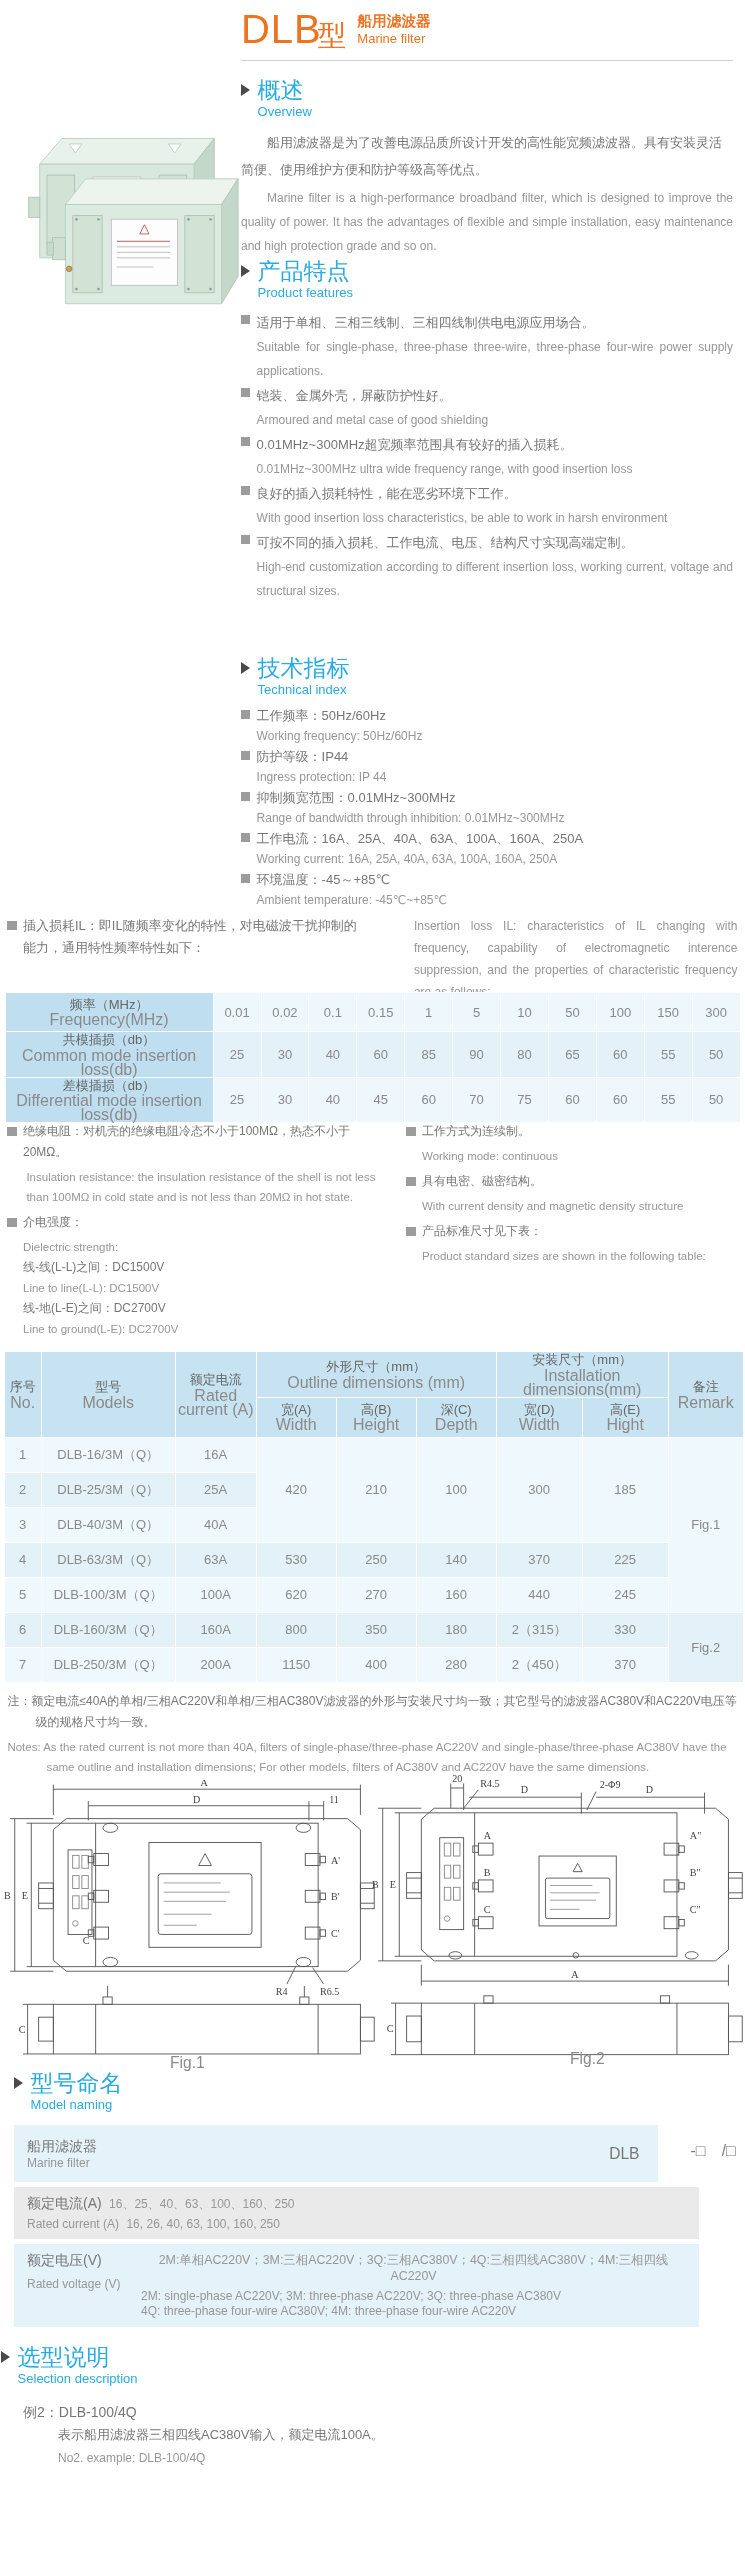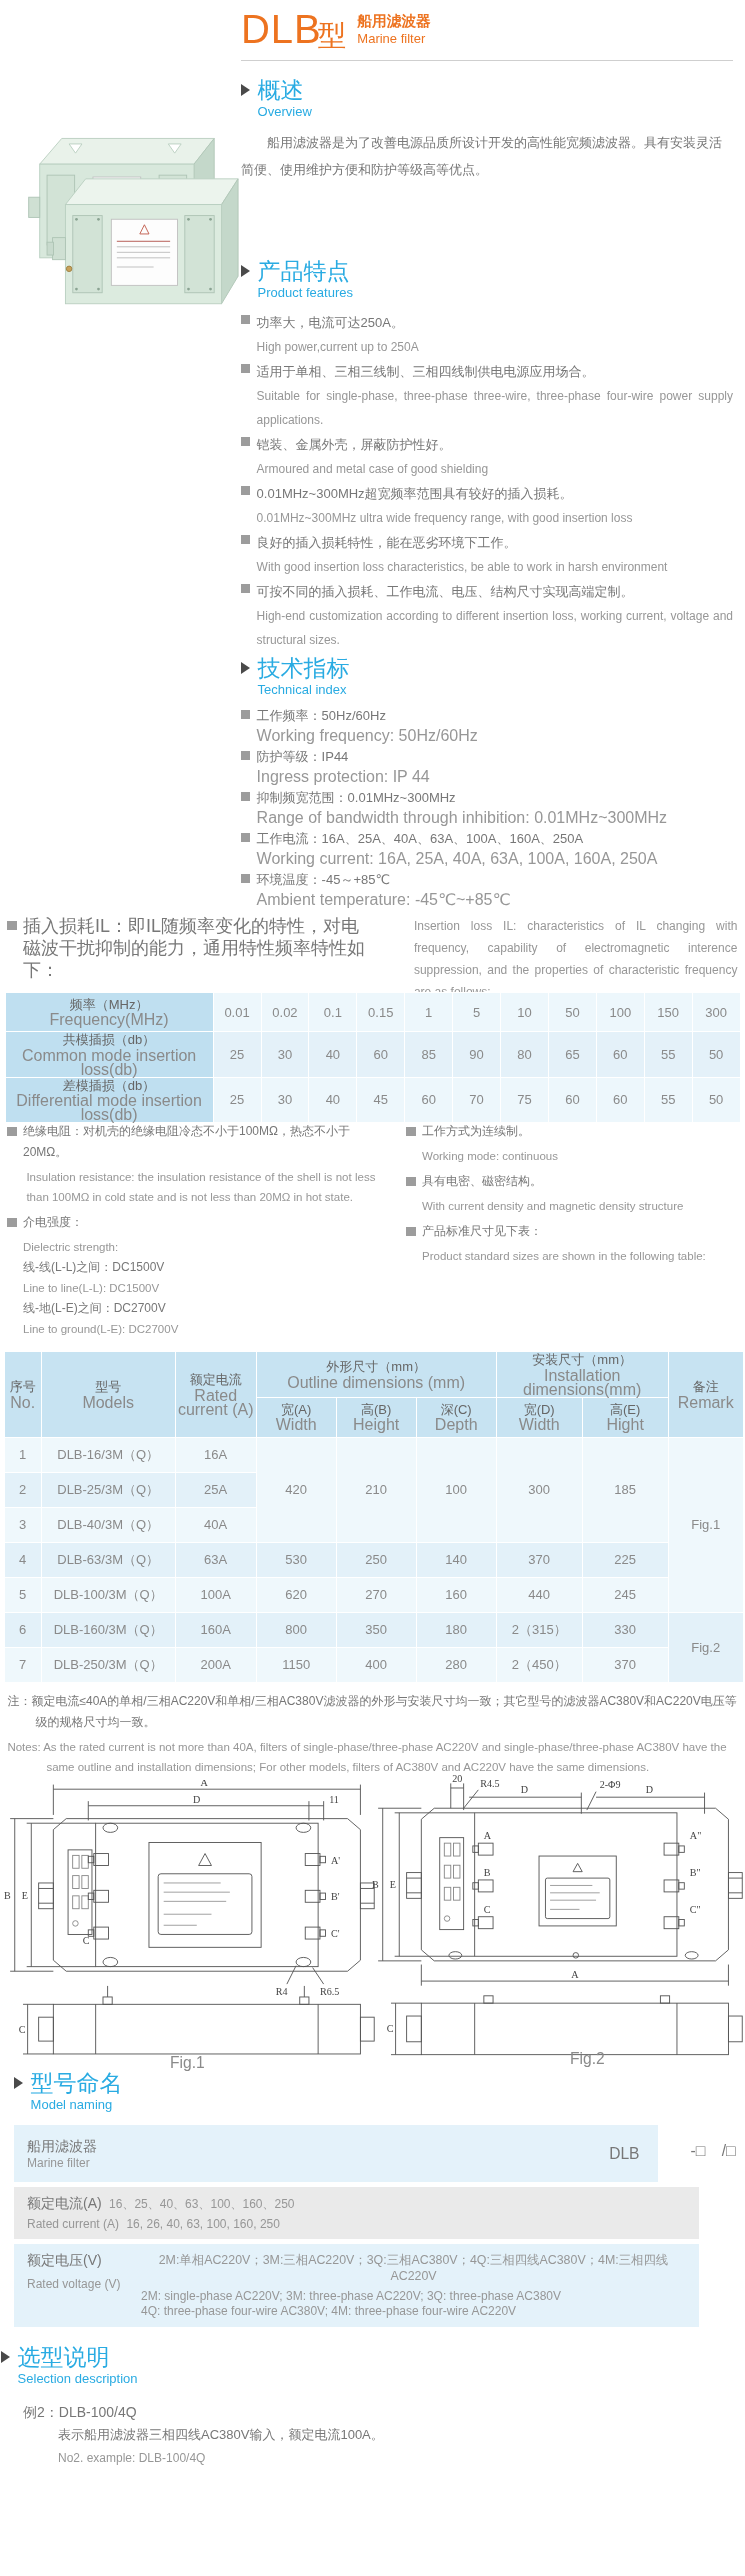--- a/index.html
+++ b/index.html
@@ -27,24 +27,24 @@
   .sect-en { font-size:13px; color:#29abe2; margin-left:16.6px; margin-top:0.9px; }
   .blt { position:relative; padding-left:15.6px; }
   .sq { position:absolute; left:0; top:5.5px; width:9.2px; height:9.2px; background:#9c9c9c; }
   
   .ov-para-cn { font-size:13px; color:#777; line-height:27px; text-indent:26px; margin-top:9.2px; }
   .ov-para-en { font-size:12px; color:#979797; line-height:24px; text-indent:26px; margin-top:3.7px; text-align:justify; }
   
   .feat-item .cnl { font-size:13px; color:#777; line-height:25px; }
   .feat-item .enl { font-size:12px; color:#979797; line-height:24px; margin-left:15.6px; text-align:justify; }
   .tech-item .cnl { font-size:13px; color:#777; line-height:21px; }
-  .tech-item .enl { font-size:16px; color:#979797; line-height:20px; margin-left:15.6px; }
+  .tech-item .enl { font-size:12px; color:#979797; line-height:20px; margin-left:15.6px; }
   
   .il-row { display:flex; }
-  .il-cn { width:361px; font-size:18px; color:#777; line-height:22px; }
+  .il-cn { width:361px; font-size:13px; color:#777; line-height:22px; }
   .il-en { width:324px; margin-left:46px; font-size:12px; color:#979797; line-height:22px; text-align:justify; }
   
   table { border-collapse:collapse; }
   td, th { border:1.8px solid #fff; }
   .freq-tbl { width:736px; table-layout:fixed; }
   .freq-tbl td { text-align:center; font-size:13px; color:#8a8a8a; height:42px; }
   .freq-tbl td.fl { width:208px; background:#bfdff0; }
   .freq-tbl tr:nth-child(1) td { height:39px; }
   .freq-tbl tr:nth-child(odd) td:not(.fl) { background:#edf7fc; }
   .freq-tbl tr:nth-child(even) td:not(.fl) { background:#e4f1f9; }
@@ -149,33 +149,30 @@
 
   <div class="abs" style="left:241px; top:77px; width:492px;">
     <div class="sect-h">
       <span class="tri"></span>
       <div>
         <div class="sect-cn">概述</div>
       </div>
     </div>
     <div class="sect-en">Overview</div>
     <div class="ov-para-cn">船用滤波器是为了改善电源品质所设计开发的高性能宽频滤波器。具有安装灵活简便、使用维护方便和防护等级高等优点。</div>
+    <div class="ov-para-en">Marine filter is a high-performance broadband filter, which is designed to improve the quality of power. It has the advantages of flexible and simple installation, easy maintenance and high protection grade and so on.</div>
   </div>
 
   <div class="abs" style="left:241px; top:258px; width:492px;">
     <div class="sect-h">
       <span class="tri"></span>
       <div class="sect-cn">产品特点</div>
     </div>
     <div class="sect-en" style="margin-bottom:9.2px;">Product features</div>
 
-    <div class="feat-item">
-      <div class="cnl blt"><span class="sq"></span><span>功率大，电流可达250A。</span></div>
-      <div class="enl">High power,current up to 250A</div>
-    </div>
     <div class="feat-item">
       <div class="cnl blt"><span class="sq"></span><span>适用于单相、三相三线制、三相四线制供电电源应用场合。</span></div>
       <div class="enl">Suitable for single-phase, three-phase three-wire, three-phase four-wire power supply applications.</div>
     </div>
     <div class="feat-item">
       <div class="cnl blt"><span class="sq"></span><span>铠装、金属外壳，屏蔽防护性好。</span></div>
       <div class="enl">Armoured and metal case of good shielding</div>
     </div>
     <div class="feat-item">
       <div class="cnl blt"><span class="sq"></span><span>0.01MHz~300MHz超宽频率范围具有较好的插入损耗。</span></div>

